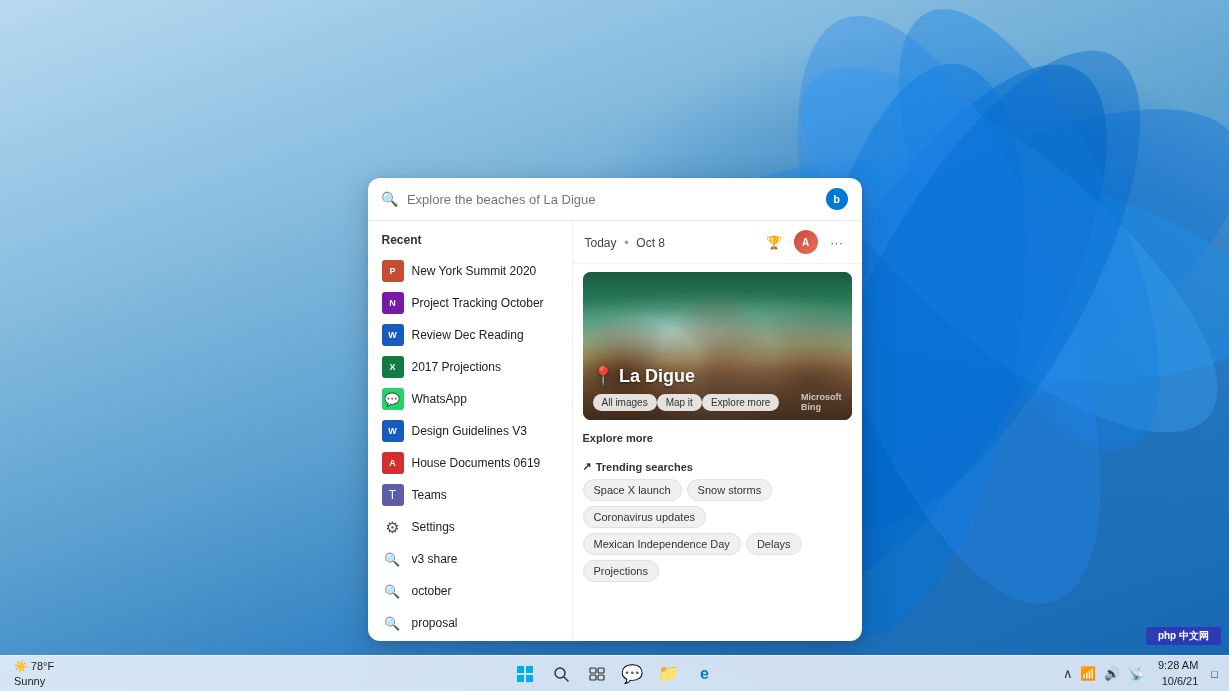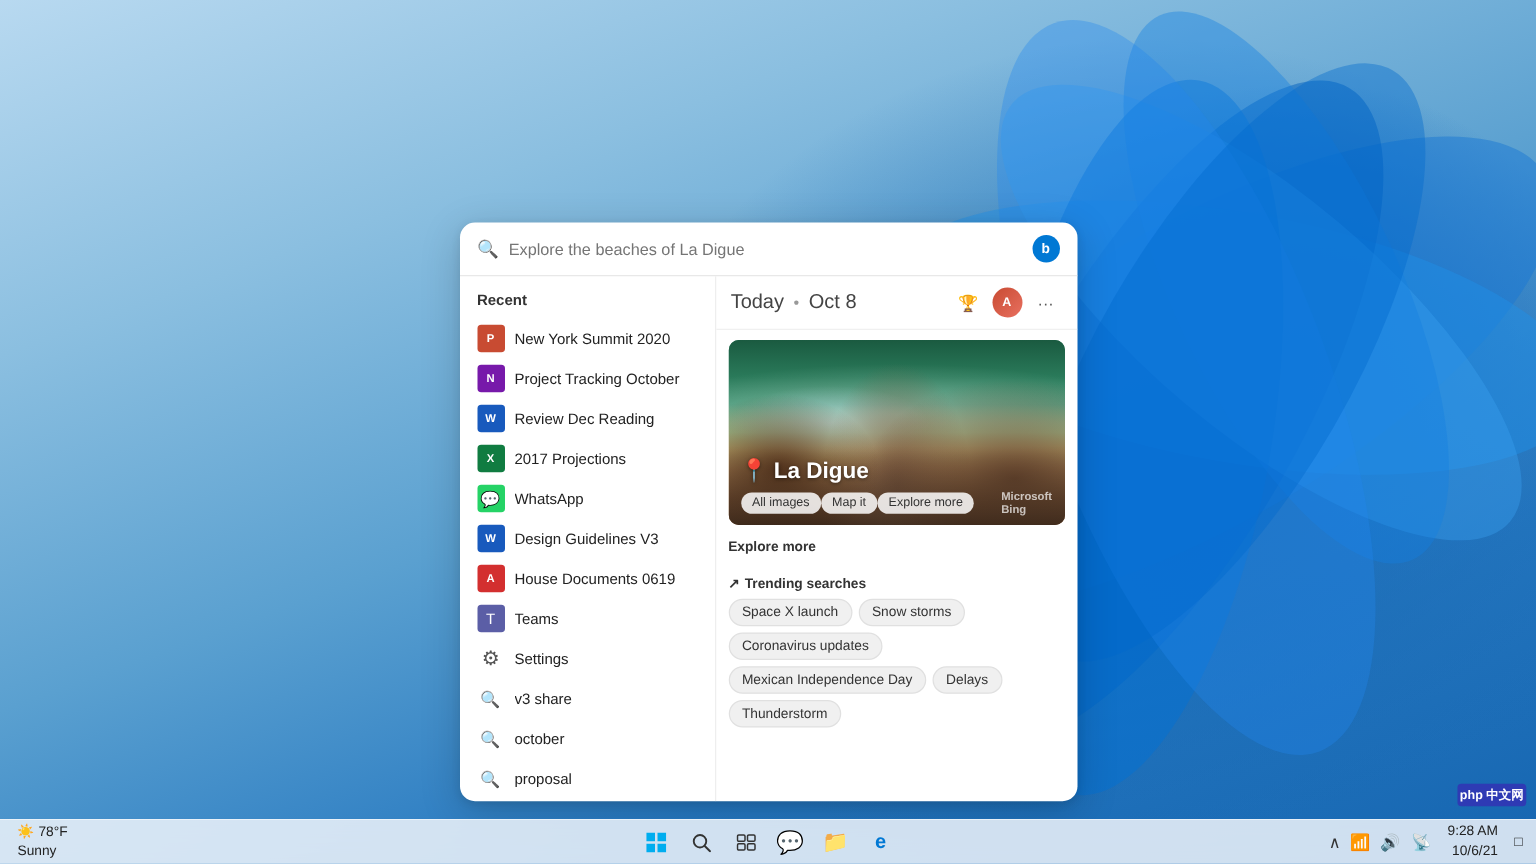--- a/index.html
+++ b/index.html
@@ -225,21 +225,21 @@
 
     
     .bing-header {
       padding: 8px 12px;
       display: flex;
       align-items: center;
       justify-content: space-between;
       border-bottom: 1px solid #f0f0f0;
     }
     .bing-date {
-      font-size: 16px;
+      font-size: 12px;
       color: #444;
       font-weight: 500;
     }
     .bing-dot { color: #999; margin: 0 4px; }
     .bing-actions {
       display: flex;
       align-items: center;
       gap: 6px;
     }
     .bing-action-btn {
@@ -434,21 +434,21 @@
     }
 
     
     .php-watermark {
       position: absolute;
       bottom: 46px;
       right: 8px;
       background: rgba(50, 50, 180, 0.85);
       color: white;
       font-size: 10px;
-      padding: 2px 2px;
+      padding: 2px 12px;
       border-radius: 3px;
       font-weight: bold;
     }
   </style>
 </head>
 <body>
 
 <div class="desktop-bg"></div>
 
 <svg class="bloom" viewBox="0 0 900 750" xmlns="http://www.w3.org/2000/svg">
@@ -573,21 +573,21 @@
         <div class="trending-title">
           <span>↗</span>
           <span>Trending searches</span>
         </div>
         <div class="trending-tags">
           <div class="trending-tag">Space X launch</div>
           <div class="trending-tag">Snow storms</div>
           <div class="trending-tag">Coronavirus updates</div>
           <div class="trending-tag">Mexican Independence Day</div>
           <div class="trending-tag">Delays</div>
-          <div class="trending-tag">Thunderstorm</div>
+          <div class="trending-tag">Projections</div>
         </div>
       </div>
     </div>
   </div>
 </div>
 
 <div class="php-watermark">
   <span>php 中文网</span>
 </div>
 

